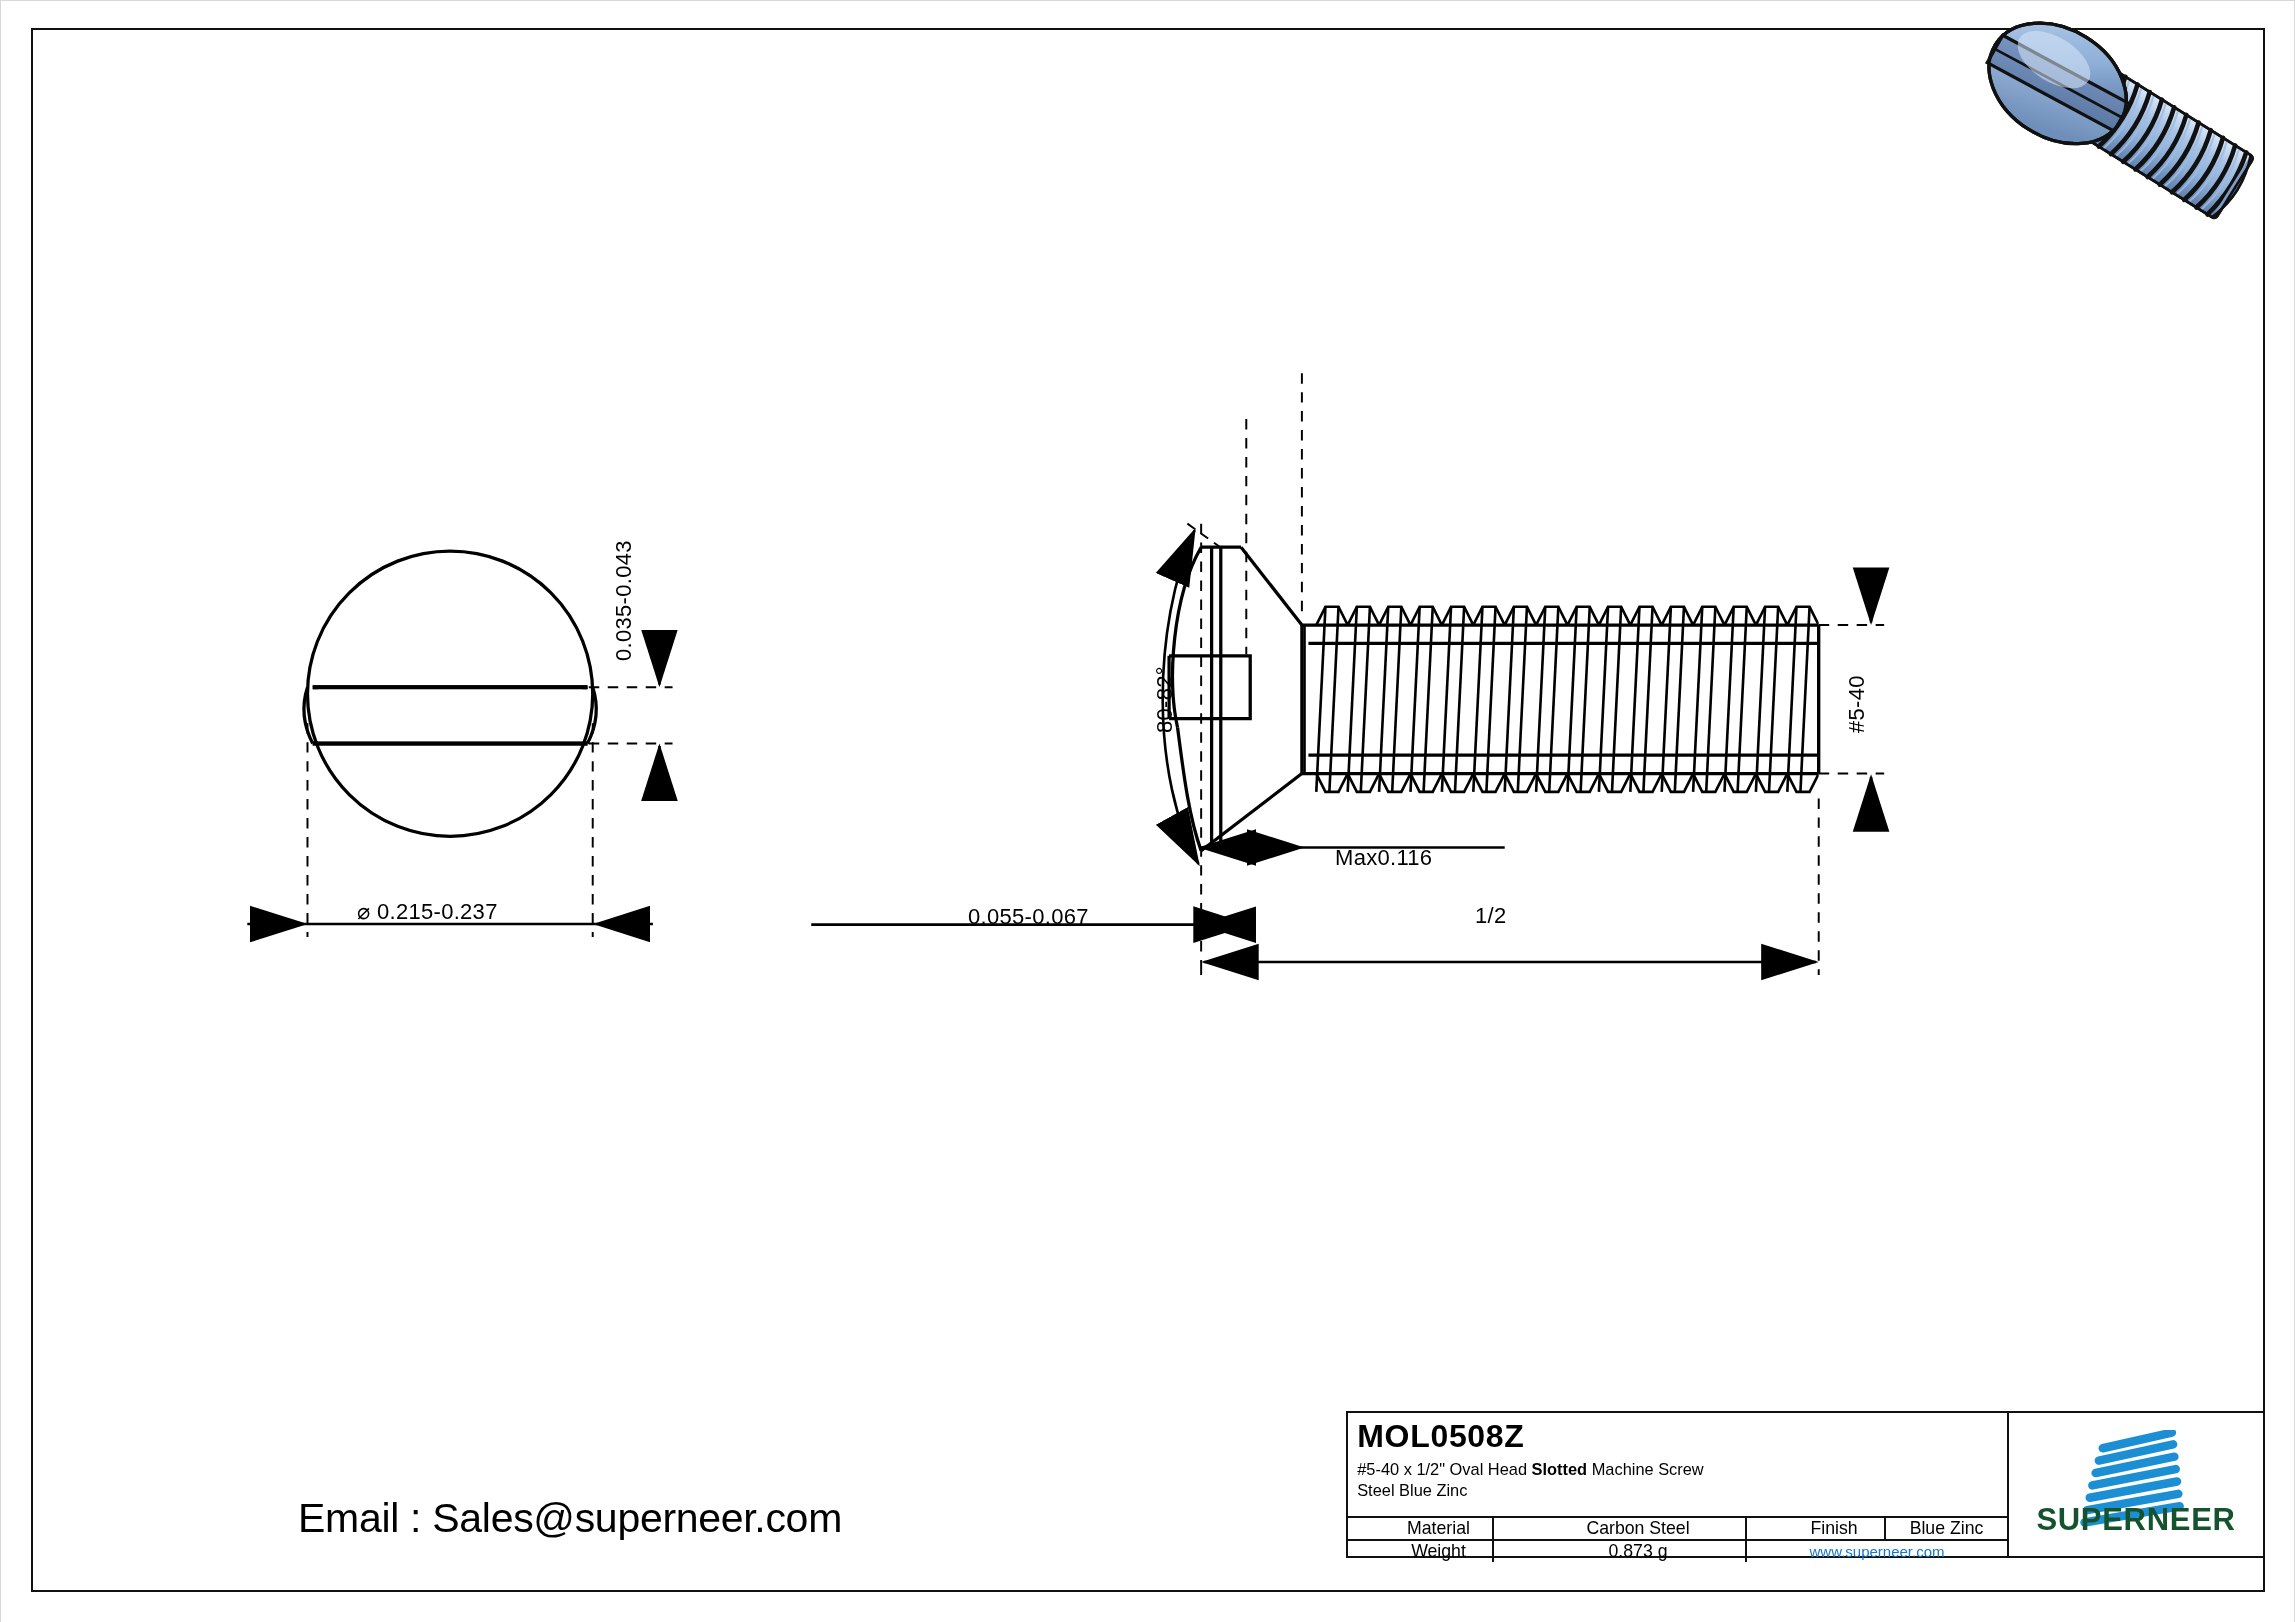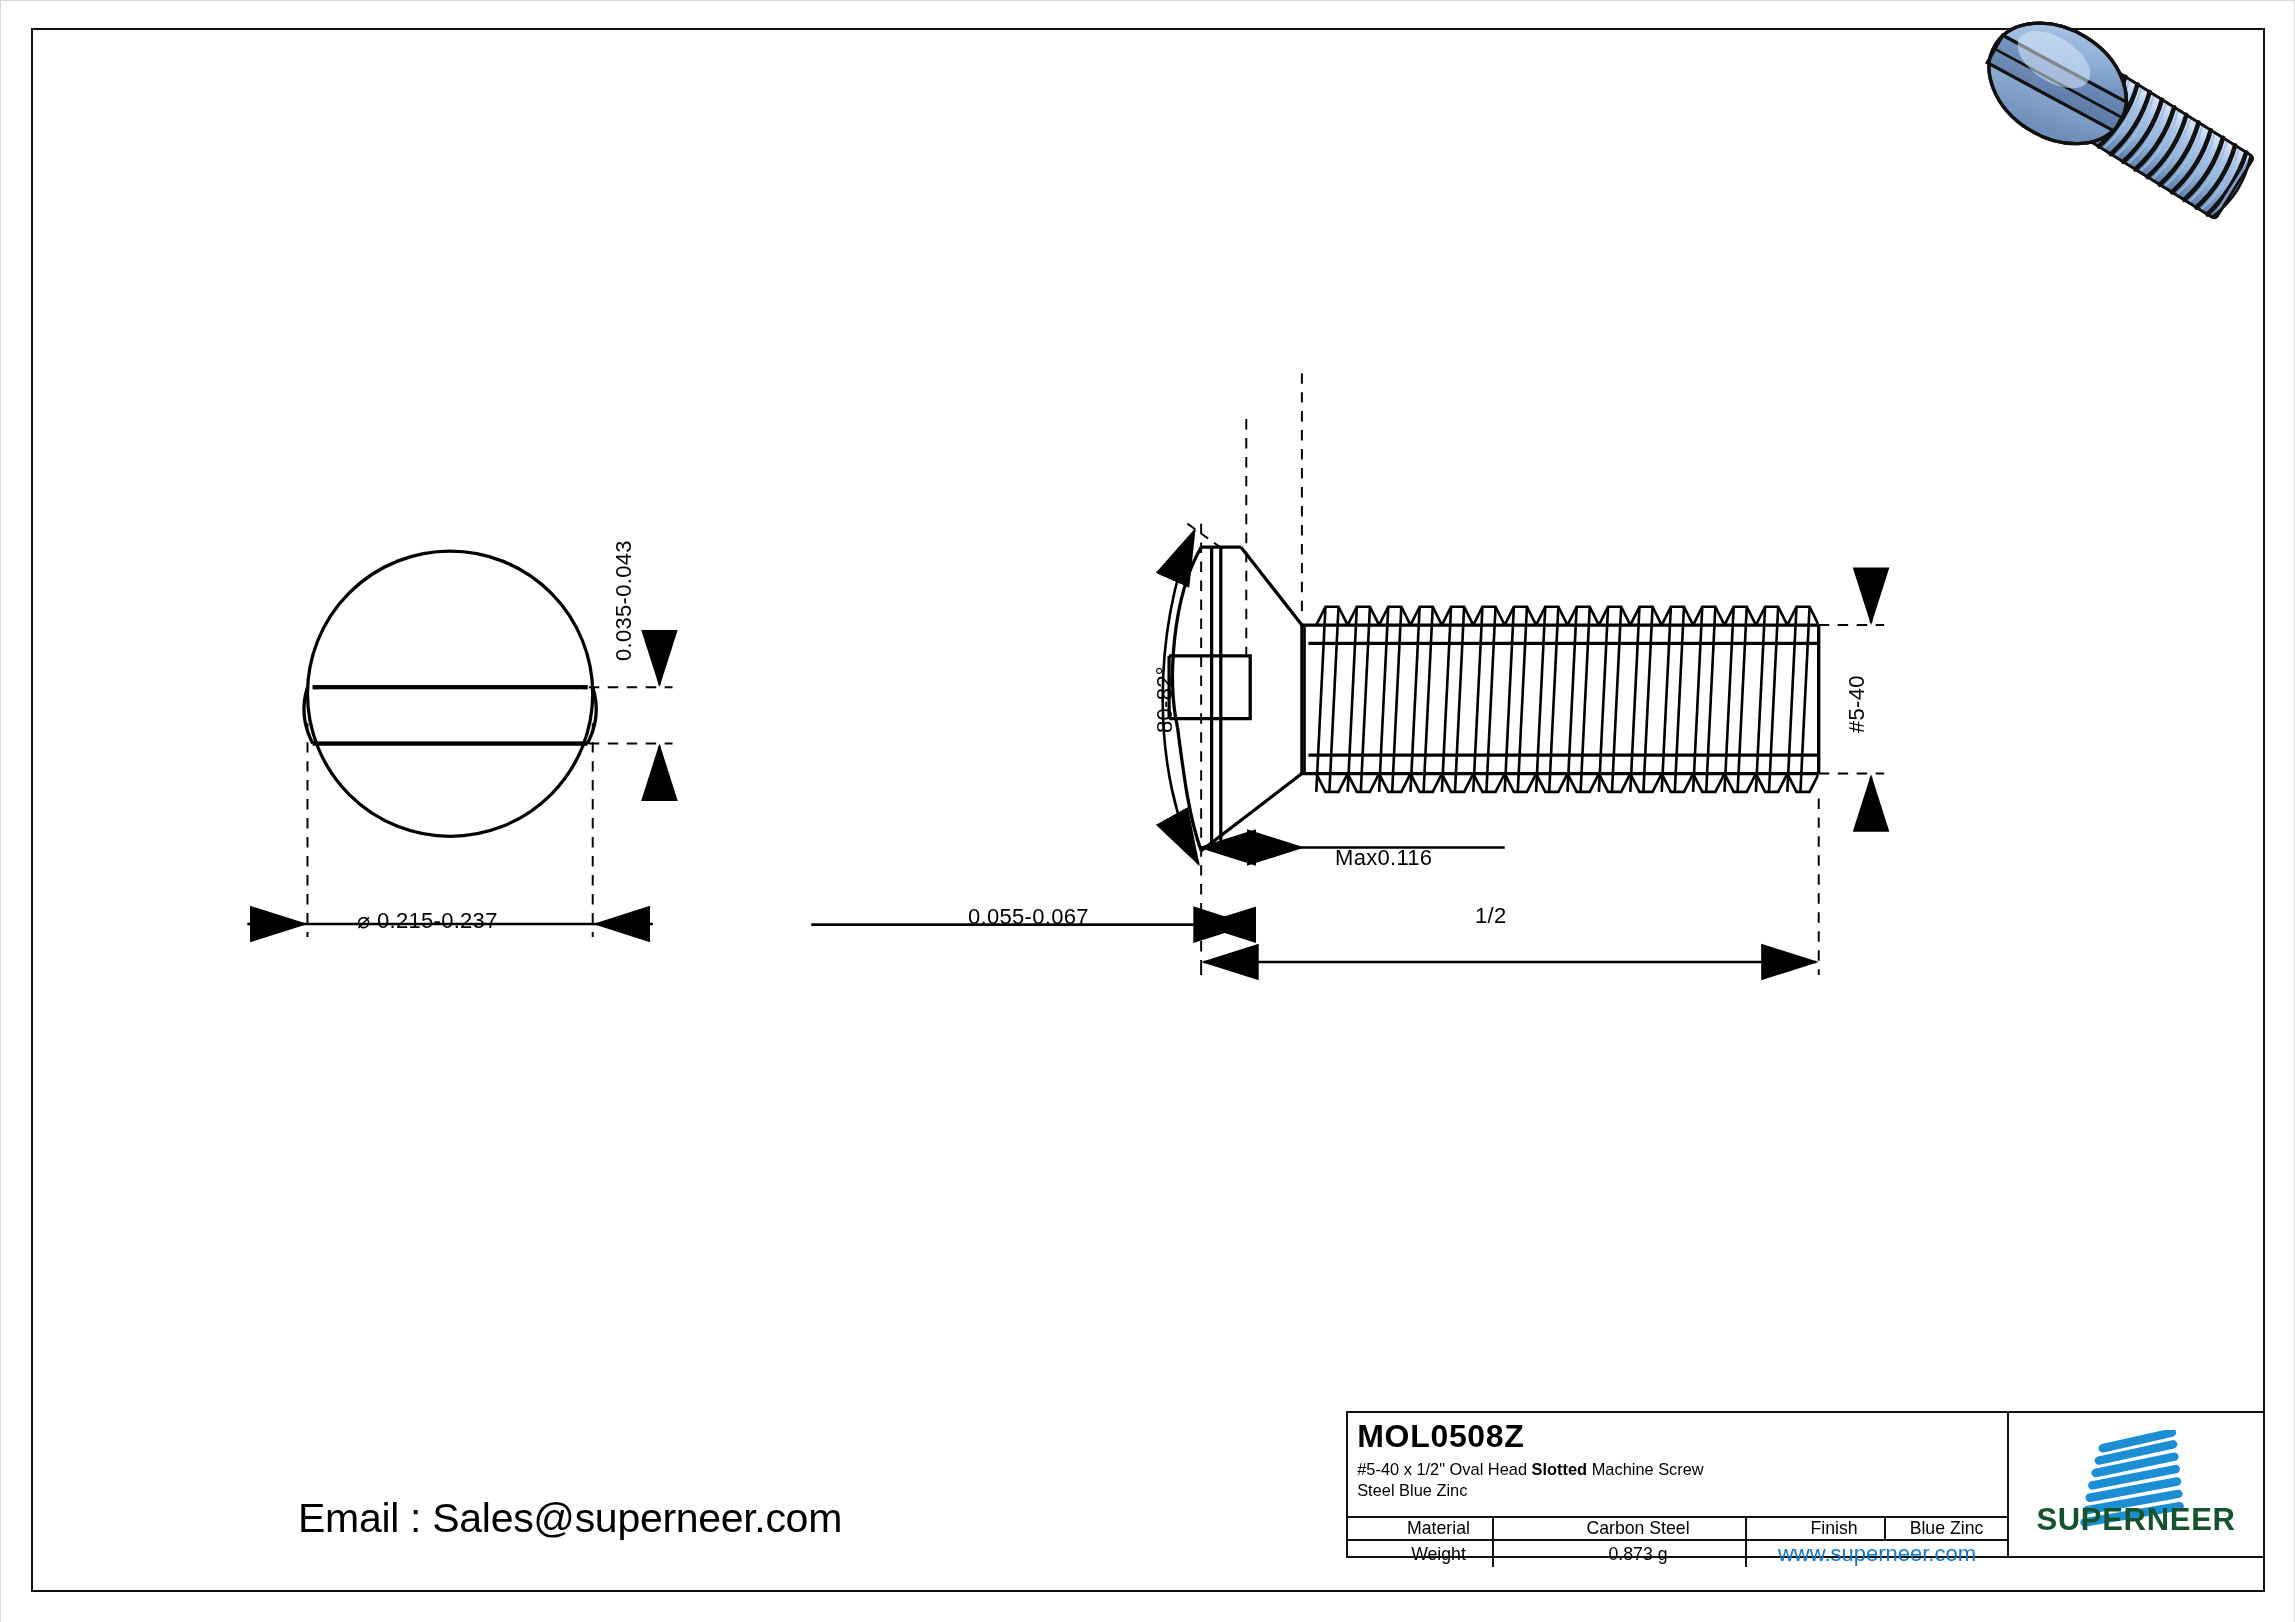--- a/index.html
+++ b/index.html
@@ -36,39 +36,39 @@
   .tb-row{flex:1;display:flex;box-sizing:border-box;}
   .tb-row.top{border-bottom:2px solid #111;}
   .tb-cell{box-sizing:border-box;display:flex;align-items:center;
            justify-content:center;font-size:17.7px;}
   .tb-cell.bd{border-right:2px solid #111;margin-left:37px;}
   .c-label{width:109px;}
   .c-val1{width:216px;}
   .c-label2{width:102px;}
   .c-val2{flex:1;}
   .c-wide{flex:1;}
-  .link{color:#1578c8;font-size:22px;}
+  .link{color:#1578c8;font-size:15px;}
 
   #tb-logo{flex:1;position:relative;background:#fff;}
   #logo-mark{position:absolute;left:50%;top:17px;transform:translateX(-50%);
              width:124px;height:101px;}
   #logo-word{position:absolute;left:50%;bottom:17.7px;transform:translateX(-50%);
              font-size:31px;font-weight:bold;color:#14532d;letter-spacing:0.7px;
              white-space:nowrap;font-family:"Liberation Sans","DejaVu Sans",sans-serif;}
 
   
   #email-text{position:absolute;left:298px;top:1495px;font-size:41px;
               letter-spacing:-0.3px;white-space:nowrap;}
 
   
   .dim{position:absolute;font-size:22px;white-space:nowrap;letter-spacing:0.3px;}
   .rot90{transform-origin:0 0;transform:rotate(-90deg);}
 
   #dim-head-h{left:611px;top:661px;}
-  #dim-dia{left:357px;top:899px;margin-top:9px;}
+  #dim-dia{left:357px;top:899px;}
   #dim-055{left:968px;top:904px;}
   #dim-max{left:1335px;top:845px;}
   #dim-angle{left:1152px;top:733px;}
   #dim-thread{left:1844px;top:733px;}
   #dim-len{left:1475px;top:903px;}
 </style>
 </head>
 <body>
 
 <div id="sheet">

